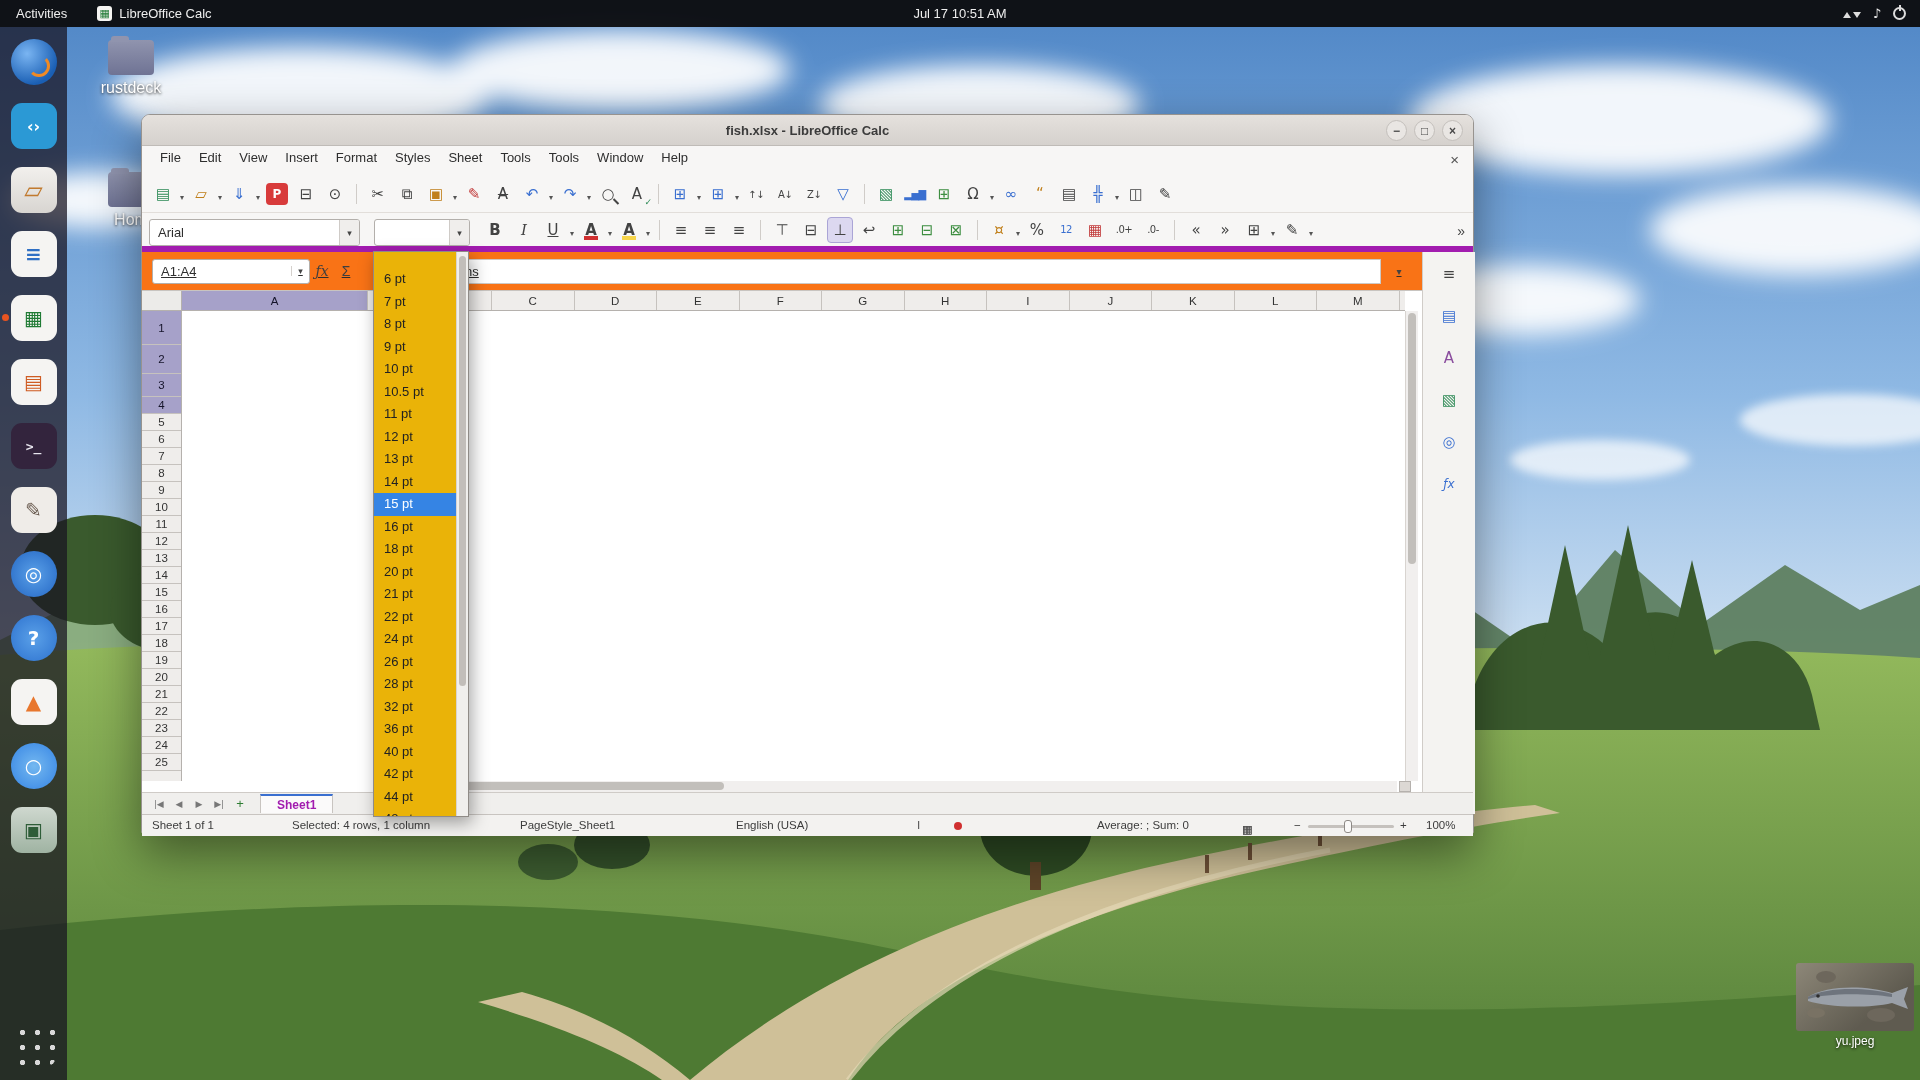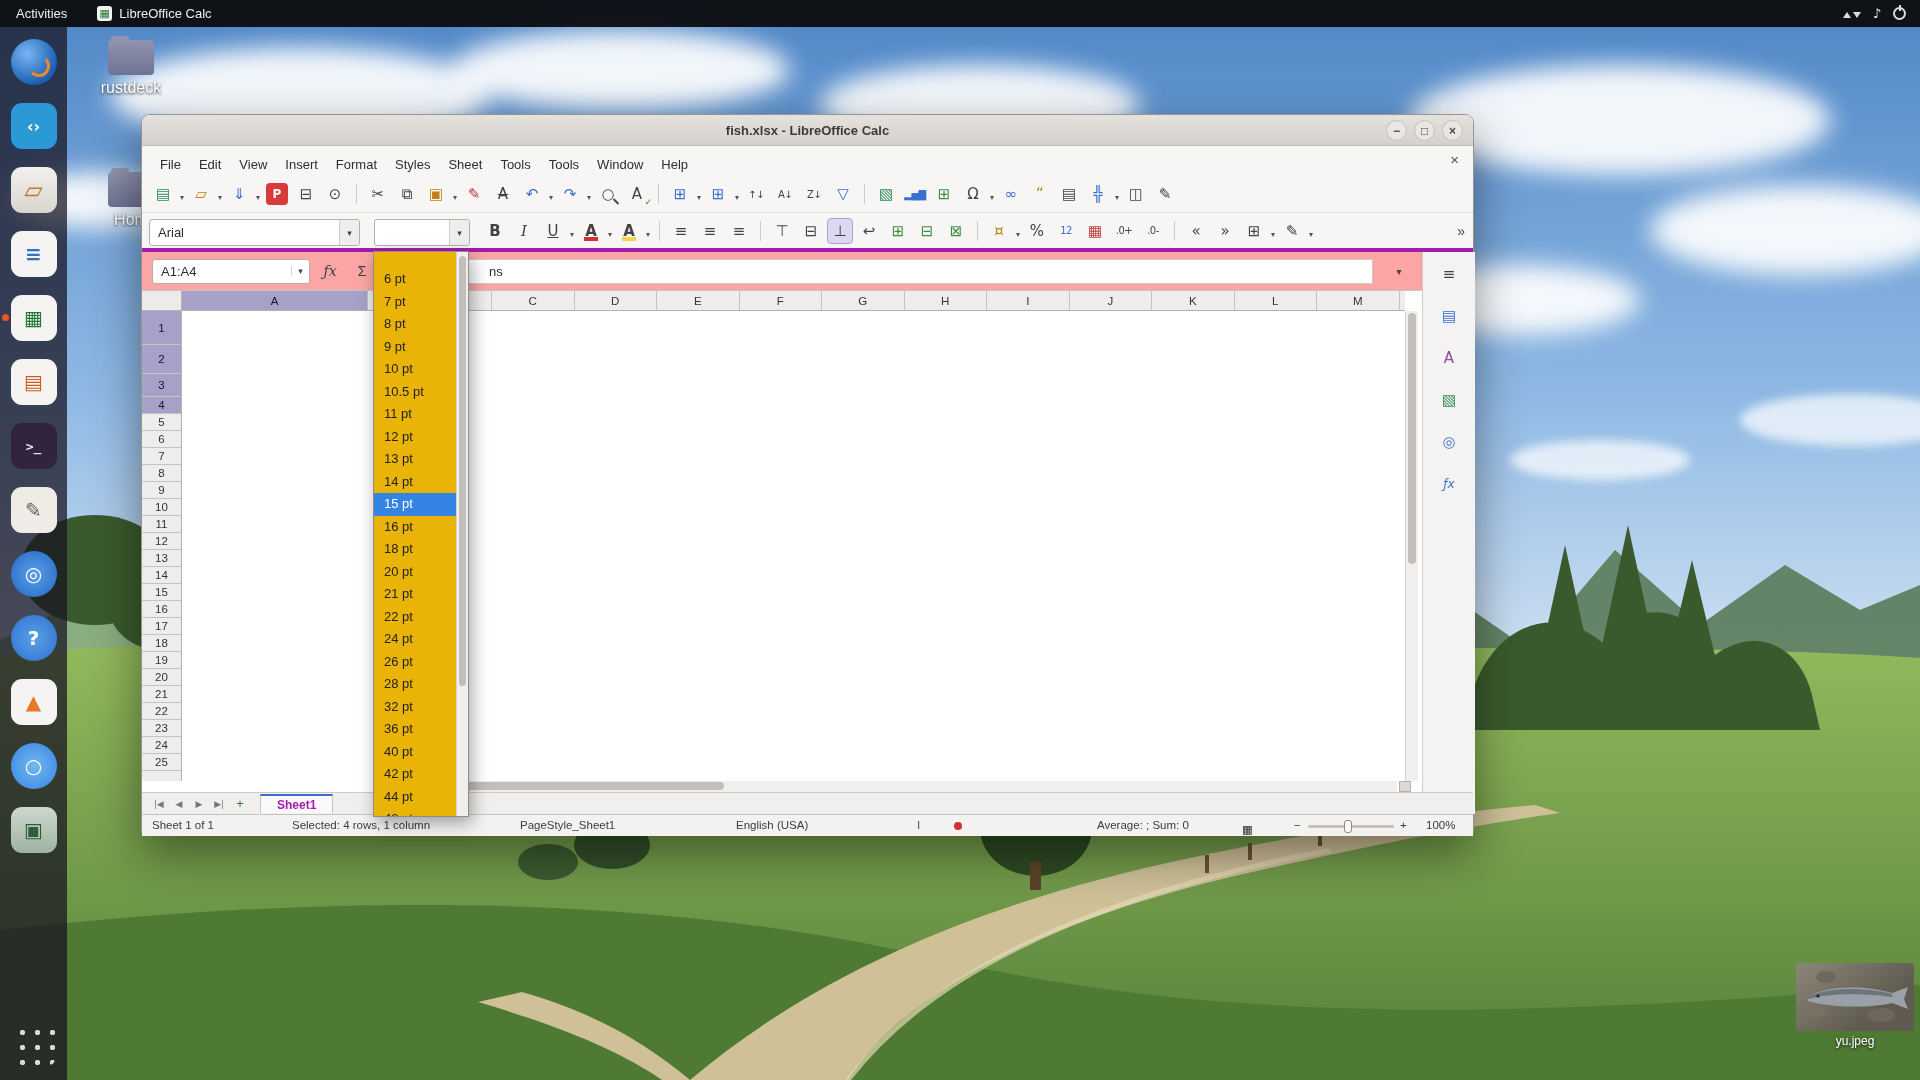--- a/index.html
+++ b/index.html
@@ -68,28 +68,28 @@
   #win { position:absolute; left:141px; top:114px; width:1333px; height:721px; z-index:10;
          background:#fff; border:1px solid #97938f; border-radius:9px 9px 4px 4px;
          box-shadow:0 18px 48px rgba(0,0,0,.45); font-size:13px; color:#2e2e2e; }
   .titlebar { position:absolute; left:0; top:0; right:0; height:31px; border-radius:8px 8px 0 0;
               background:linear-gradient(#e5e1dd,#d5d1cd); border-bottom:1px solid #bfbbb7;
               display:flex; align-items:center; justify-content:center; font-weight:bold; color:#3b3b3b; }
   .tb-btn { position:absolute; top:5px; width:21px; height:21px; border-radius:50%;
             background:#e9e6e3; border:1px solid #c3bfbb; color:#4a4a4a; font-size:12px;
             display:flex; align-items:center; justify-content:center; }
   .menubar { position:absolute; left:0; top:31px; right:0; height:30px; background:#f7f6f5;
-             display:flex; align-items:flex-end; padding-left:10px; gap:2px; }
+             display:flex; align-items:flex-start; padding-left:10px; gap:2px; }
   .menu-item { padding:4px 8px; border-radius:4px; }
   .doc-close { position:absolute; right:10px; top:5px; font-size:15px; color:#555; padding:0 4px; }
 
   .toolbar1 { position:absolute; left:0; top:61px; right:0; height:37px; background:#f7f6f5;
               border-bottom:1px solid #e2deda; display:flex; align-items:center; padding:0 8px; gap:3px; }
   .toolbar2 { position:absolute; left:0; top:98px; right:0; height:39px; background:#f7f6f5;
-              border-bottom:4px solid #a21caf; display:flex; align-items:center; padding-left:340px; gap:3px; }
+              border-bottom:6px solid #a21caf; display:flex; align-items:center; padding-left:340px; gap:3px; }
   .tbi { min-width:26px; height:26px; border-radius:4px; position:relative; flex:none;
          display:flex; align-items:center; justify-content:center; font-size:15px; color:#3f3f3f;
          font-family:"DejaVu Sans", sans-serif; }
   .tbi.sep { min-width:1px; width:1px; height:20px; background:#d0ccc8; margin:0 5px; border-radius:0; }
   .dd { margin-right:9px; }
   .dd::after { content:"▾"; position:absolute; right:-8px; bottom:5px; font-size:8px; color:#555; }
   .tg{color:#2e8b57}.am{color:#c07f1a}.bl{color:#3a6fd0}.rd{color:#c23a3a}.gn{color:#3e8e41}.dk{color:#434343}
   .pdf{background:#d83b3b;color:#fff;font-weight:bold;font-size:12px;min-width:22px;height:22px;margin:0 2px;}
   .strike{text-decoration:line-through}
   .mag::after{content:"";position:absolute;width:2px;height:7px;background:#444;transform:rotate(-45deg);right:4px;bottom:2px}
@@ -101,22 +101,22 @@
   .tbi.active{background:#dcd8f0;border:1px solid #aaa4d6}
   .combo { position:absolute; top:6px; height:27px; background:#fff; border:1px solid #b3afab;
            border-radius:3px; display:flex; align-items:center; }
   .combo .val { flex:1; padding-left:8px; overflow:hidden; white-space:nowrap; }
   .combo .car { width:20px; height:100%; border-left:1px solid #cfcbc7; display:flex; align-items:center;
                 justify-content:center; font-size:9px; color:#444; background:#f0eeec; border-radius:0 2px 2px 0; }
   #font-name { left:7px; width:211px; }
   #font-size { left:232px; width:96px; }
   .more-btn { position:absolute; right:4px; top:10px; font-size:14px; color:#444; padding:0 4px; }
 
-  .formula-row { position:absolute; left:0; top:137px; right:0; height:39px; background:#fca5a5;
-                 border-bottom:1px solid #c8c4c0; display:flex; align-items:center; padding:0 10px; gap:8px; }
+  .formula-row { position:absolute; left:0; top:137px; right:0; height:39px; background:#f97316;
+                 border-bottom:1px solid #c8c4c0; display:flex; align-items:center; padding:0 10px; gap:0;text-decoration:underline; }
   #name-box { width:158px; height:25px; background:#fff; border:1px solid #b3afab; border-radius:3px;
               display:flex; align-items:center; flex:none; }
   #name-box .val { flex:1; padding-left:8px; }
   #name-box .car { width:18px; text-align:center; font-size:9px; color:#444; border-left:1px solid #d5d1cd; }
   .fbtn { width:24px; height:24px; display:flex; align-items:center; justify-content:center;
           color:#3f3f3f; font-size:14px; border-radius:3px; flex:none; }
   #fx { font-style:italic; font-family:"DejaVu Serif", serif; }
   #formula-input { flex:1; height:25px; margin-left:18px; margin-right:10px; background:#fff;
                    border:1px solid #cdc9c5; display:flex; align-items:center; padding-left:88px; }
   #fb-expand { width:16px; text-align:center; font-size:10px; color:#444; margin-right:56px; }
@@ -280,20 +280,21 @@
     </div>
     <div>yu.jpeg</div>
   </div>
 
   <div id="topbar">
     <div class="activities">Activities</div>
     <div class="appind">
       <div class="mini-calc">▦</div>
       <span>LibreOffice Calc</span>
     </div>
+    <div class="clock">Jul 17 10:51 AM</div>
     <div class="tray">
       <span><span class="tri-up"></span><span class="tri-dn"></span></span>
       <span style="font-family:'DejaVu Sans',sans-serif;">♪</span>
       <span class="pwr"></span>
     </div>
   </div>
 
   <div id="dock">
     <div class="dock-tile ic-ffx"></div>
       <div class="dock-tile ic-code">‹›</div>

